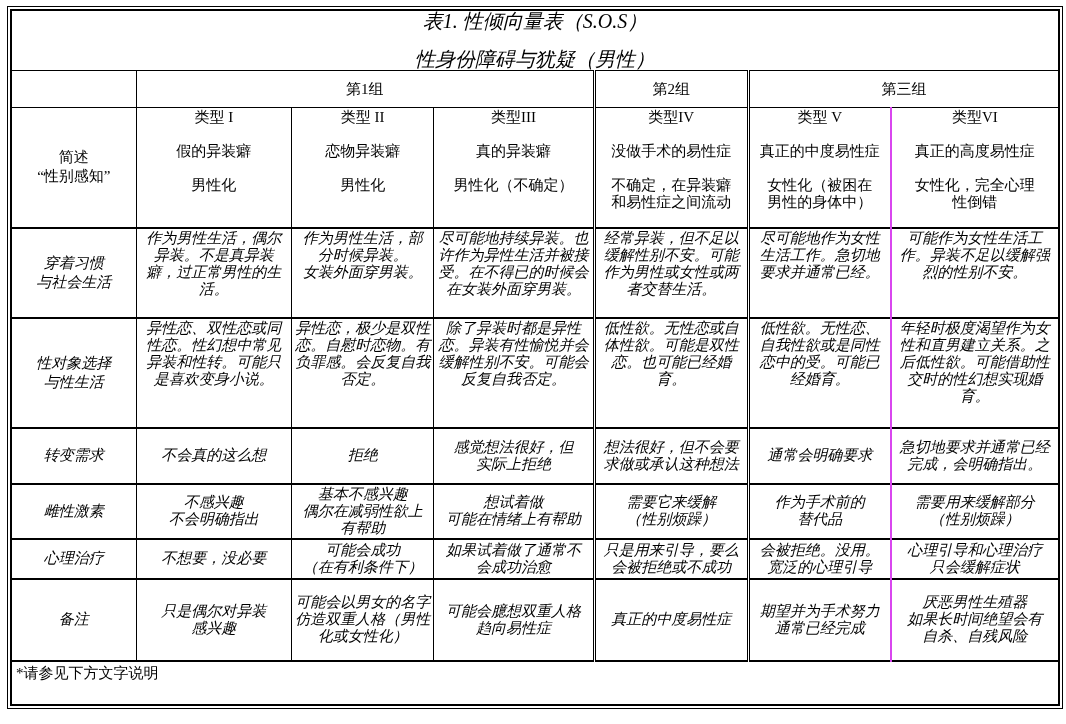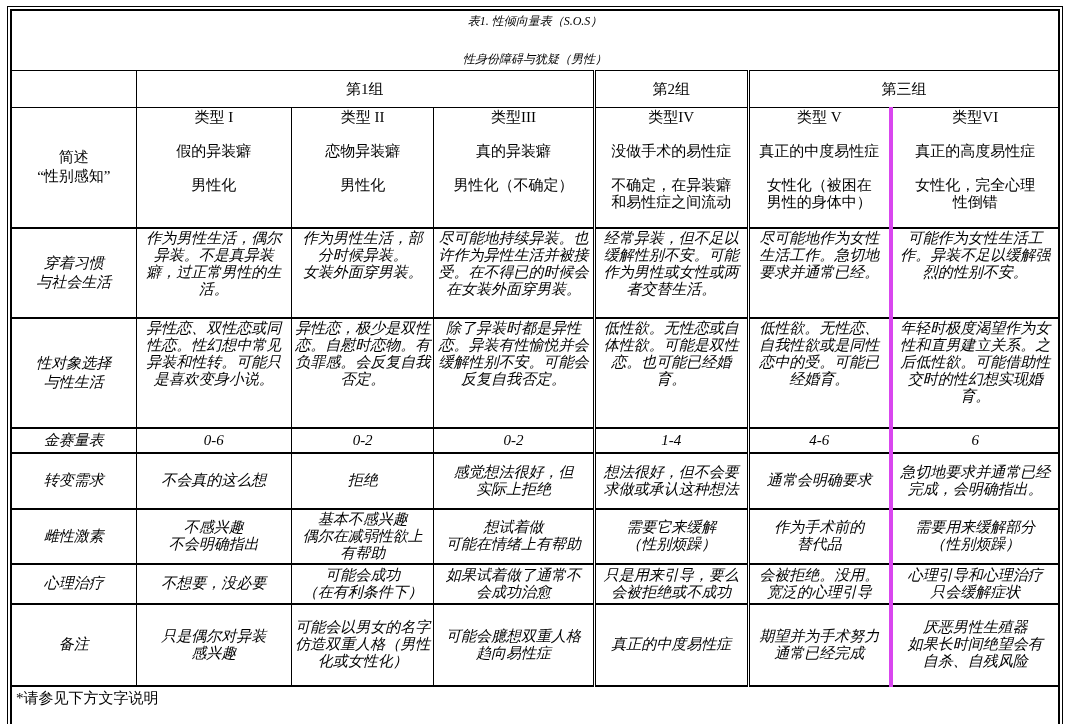--- a/index.html
+++ b/index.html
@@ -5,26 +5,26 @@
   html,body { margin:0; padding:0; background:#fff; }
   body { width:1066px; height:724px; overflow:hidden;
          font-family:"Liberation Serif","DejaVu Serif",serif; color:#000; }
   .frame { position:absolute; left:7px; top:6px; border:1px solid #000;
            padding:2px; background:#fff; }
   table.sos { border-collapse:collapse; table-layout:fixed; width:1050px;
               border:2px solid #000; }
   td { border:1px solid #000; font-size:15px; line-height:17px;
        text-align:center; vertical-align:middle; padding:1px 3px;
        overflow:hidden; white-space:pre-line; word-break:break-all; }
-  tr.r-title td { font-style:italic; font-size:12px; line-height:19px;
+  tr.r-title td { font-style:italic; font-size:20px; line-height:19px;
                   border-bottom:1px solid #000; }
   tr.vtop td { vertical-align:top; }
   tr.t2 td { border-top:2px solid #000;font-style:italic; }
   td.sep-d { border-left:3px double #000; }
-  td.sep-2 { border-left:4px solid #d946ef; }
+  td.sep-2 { border-left:2px solid #d946ef; }
   td.rowhead { line-height:19px;text-align:center; }
   tr.r-foot td { text-align:left; vertical-align:top; border-top:2px solid #000;
                  line-height:19px; padding:2px 4px; }
 </style>
 </head>
 <body>
 
 <div class="frame">
 <table class="sos">
   <colgroup>
@@ -105,29 +105,20 @@
     <td class="rowhead" style="vertical-align:middle">性对象选择
 与性生活</td>
     <td>异性恋、双性恋或同性恋。性幻想中常见异装和性转。可能只是喜欢变身小说。</td>
     <td>异性恋，极少是双性恋。自慰时恋物。有负罪感。会反复自我否定。</td>
     <td>除了异装时都是异性恋。异装有性愉悦并会缓解性别不安。可能会反复自我否定。</td>
     <td class="sep-d">低性欲。无性恋或自体性欲。可能是双性恋。也可能已经婚育。</td>
     <td class="sep-d">低性欲。无性恋、自我性欲或是同性恋中的受。可能已经婚育。</td>
     <td class="sep-2">年轻时极度渴望作为女性和直男建立关系。之后低性欲。可能借助性交时的性幻想实现婚育。</td>
   </tr>
 
-  <tr class="t2" style="height:25px">
-    <td class="rowhead">金赛量表</td>
-    <td>0-6</td>
-    <td>0-2</td>
-    <td>0-2</td>
-    <td class="sep-d">1-4</td>
-    <td class="sep-d">4-6</td>
-    <td class="sep-2">6</td>
-  </tr>
 
   <tr class="t2" style="height:56px">
     <td class="rowhead">转变需求</td>
     <td>不会真的这么想</td>
     <td>拒绝</td>
     <td>感觉想法很好，但
 实际上拒绝</td>
     <td class="sep-d">想法很好，但不会要
 求做或承认这种想法</td>
     <td class="sep-d">通常会明确要求</td>

